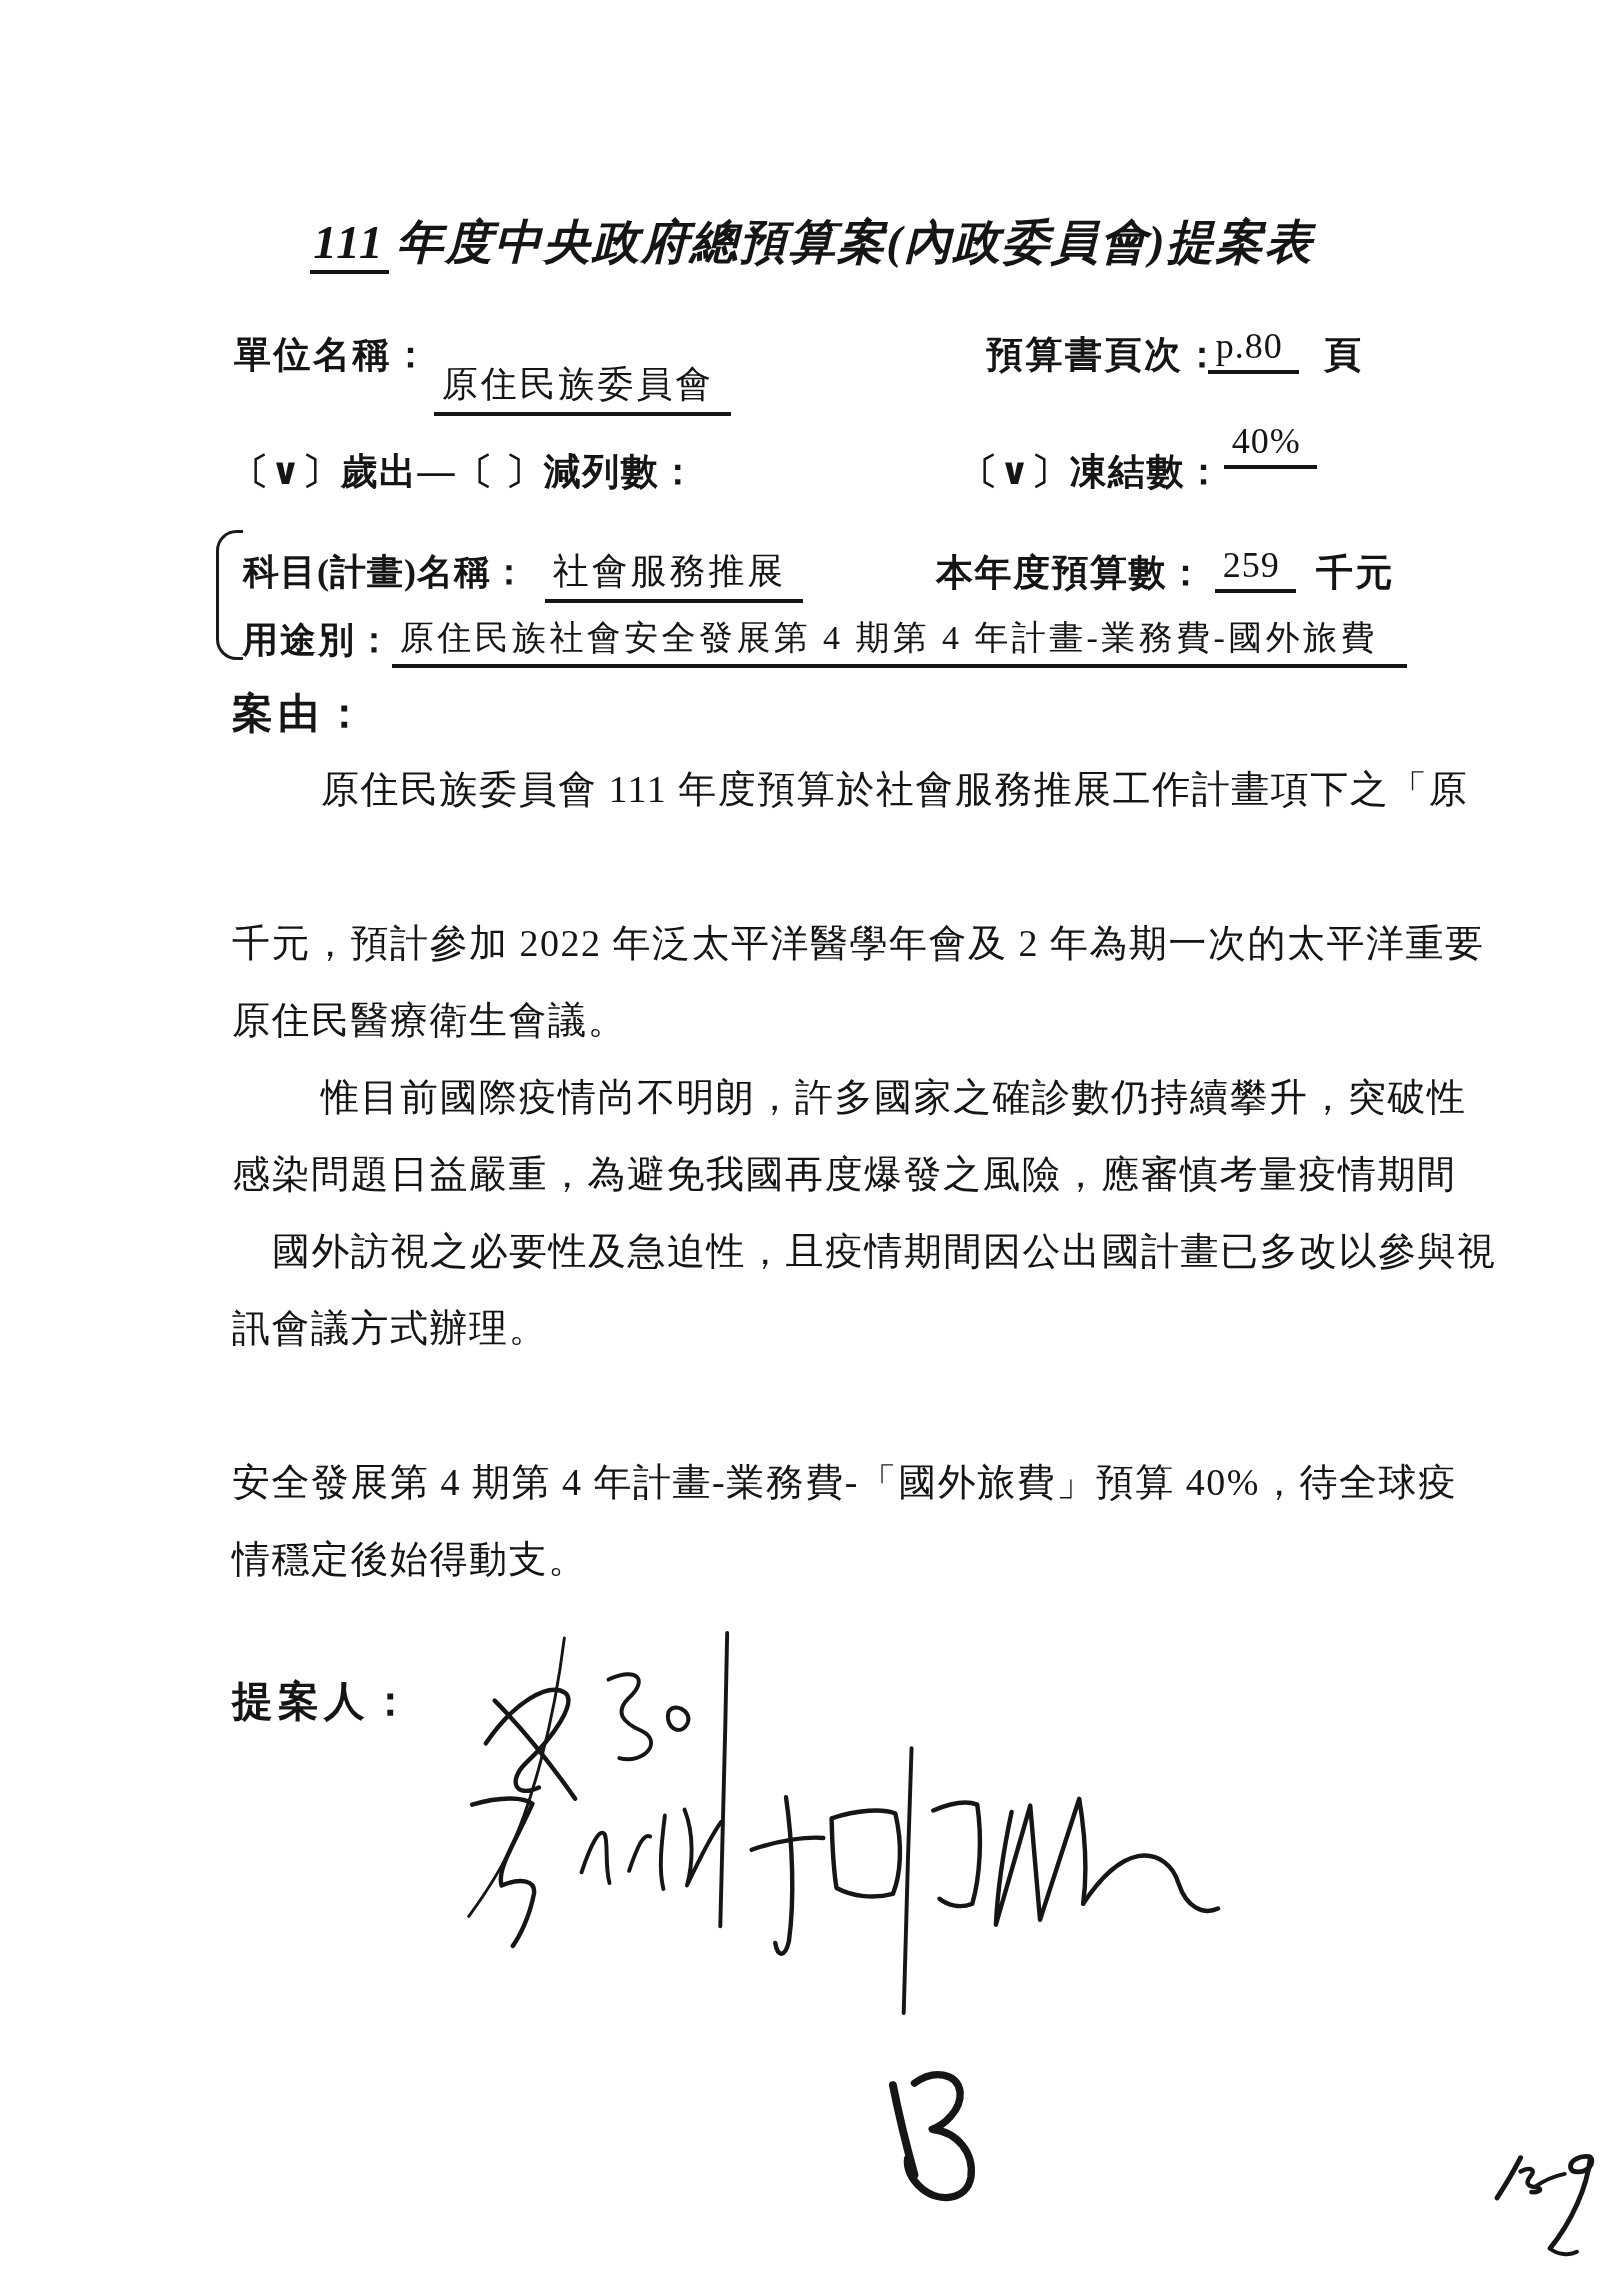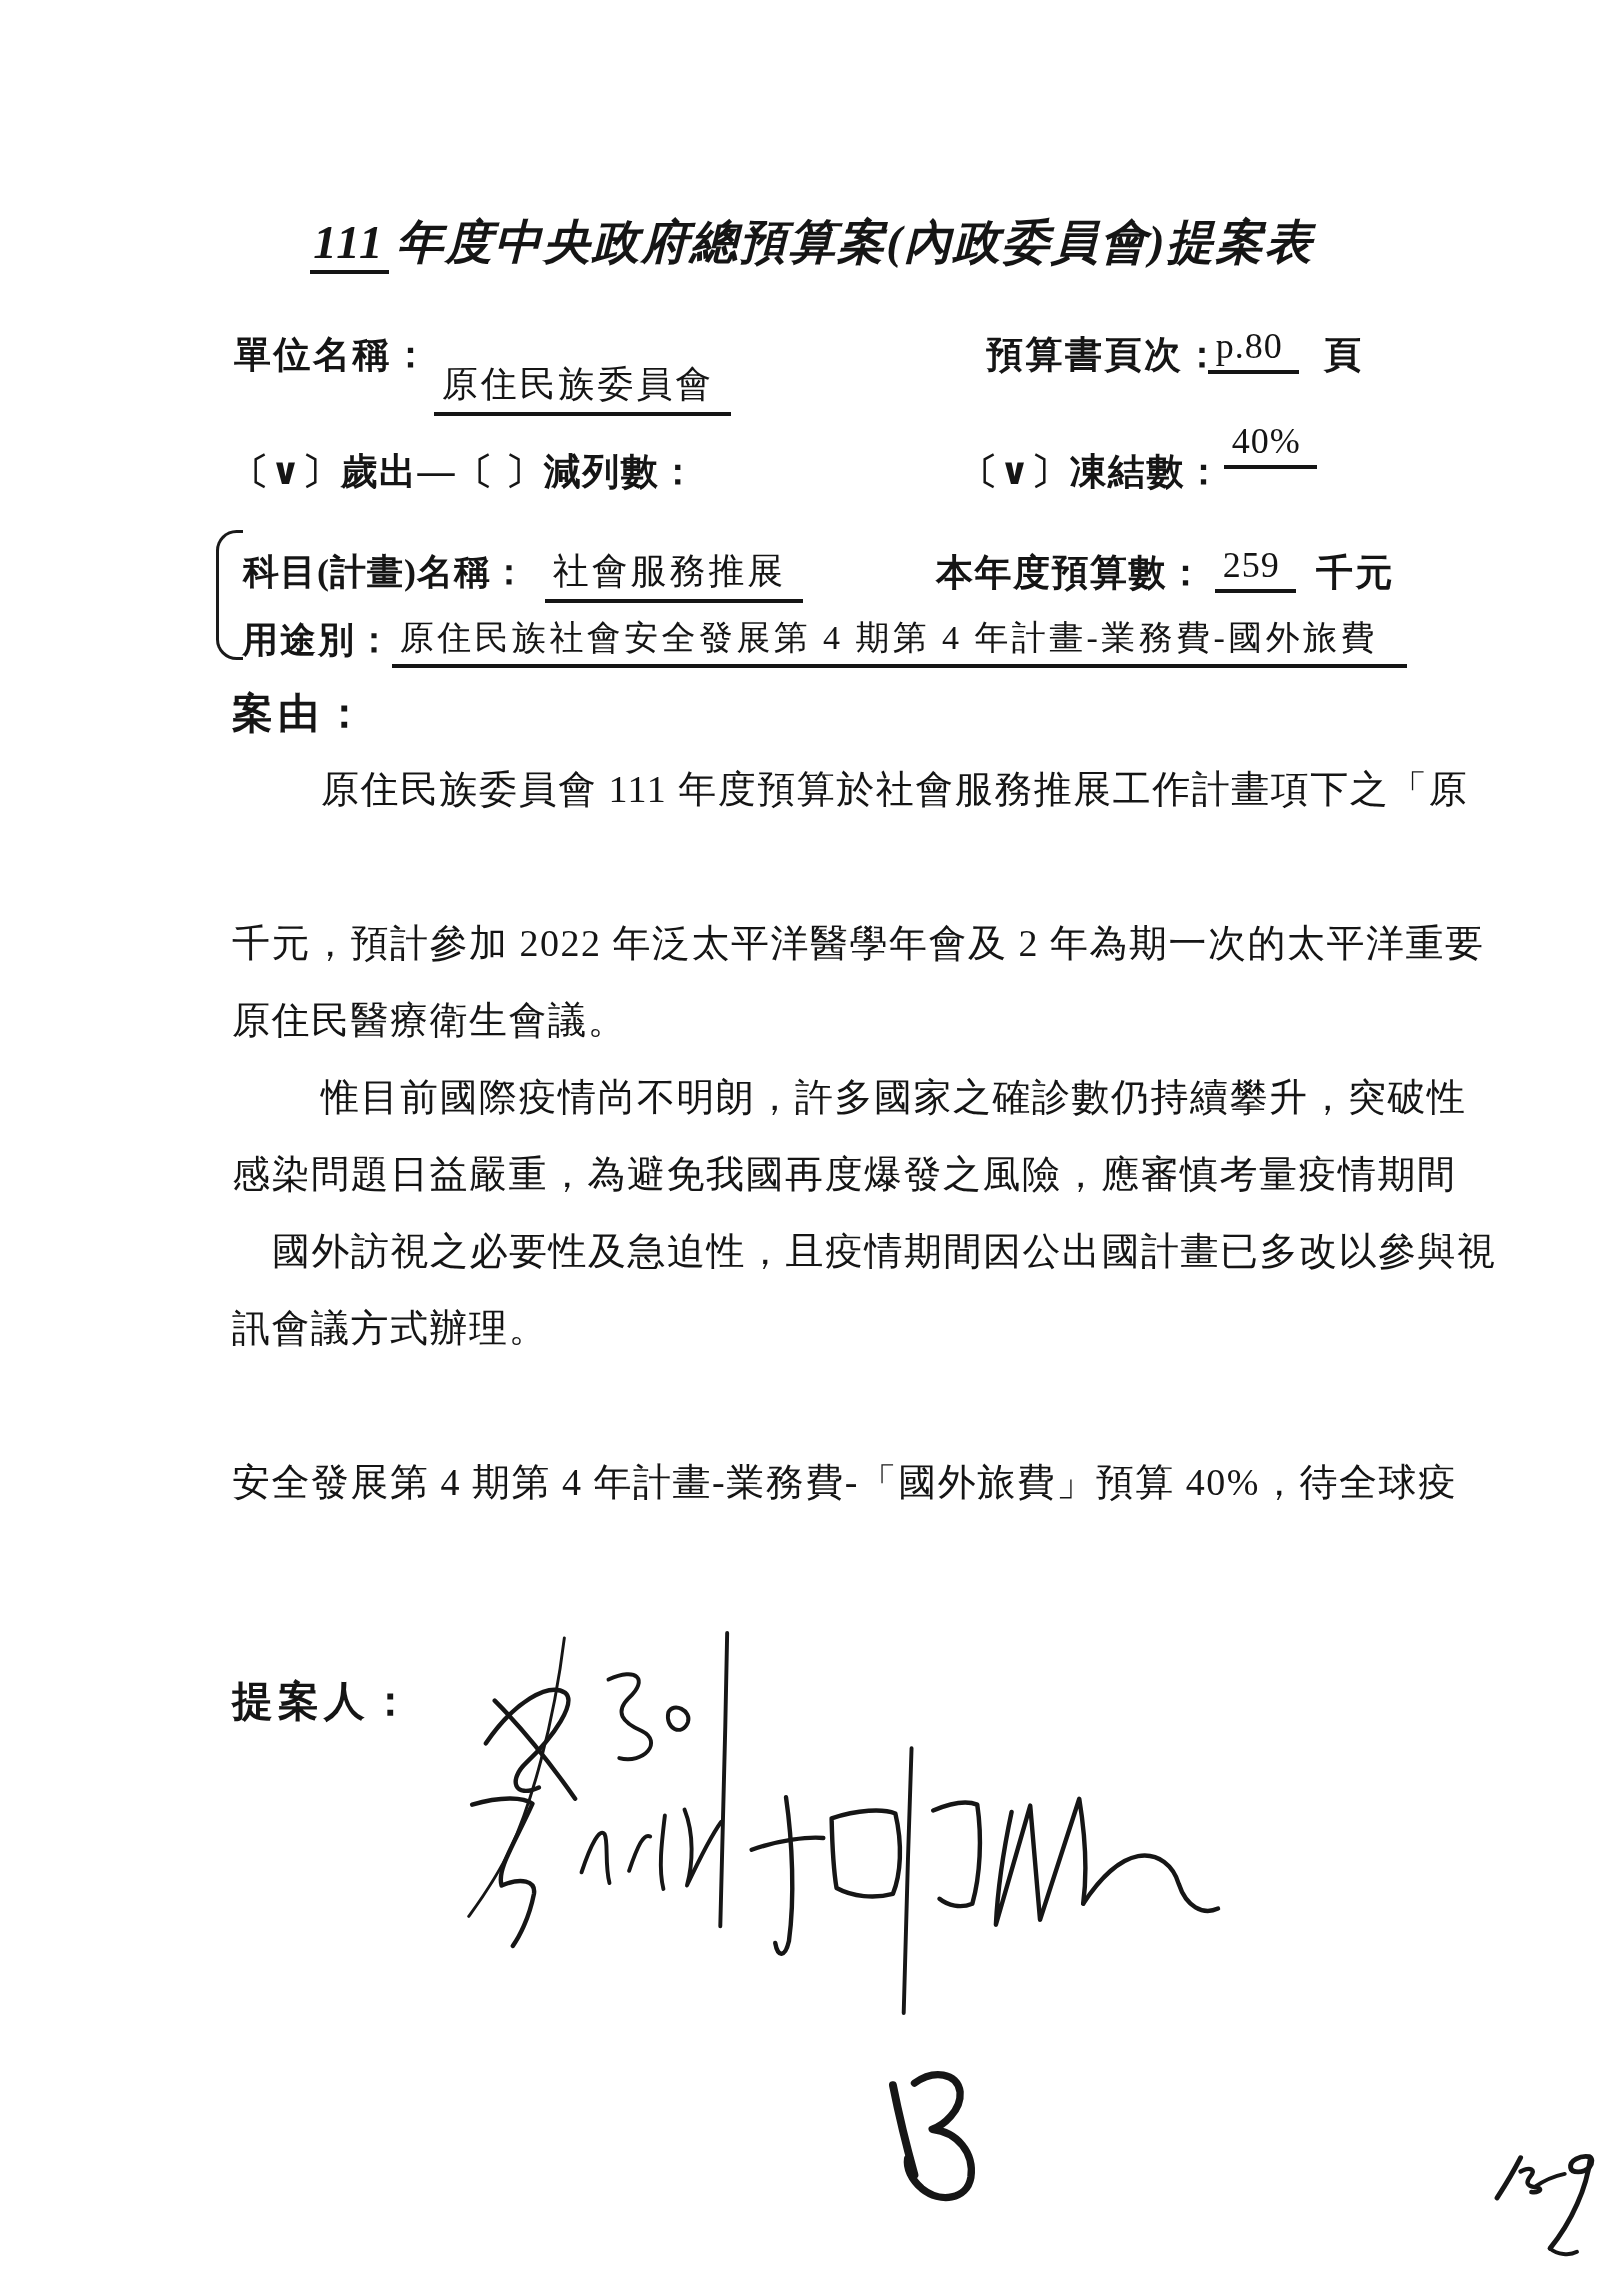--- a/index.html
+++ b/index.html
@@ -68,20 +68,21 @@
   <div class="abs lbl" style="left:232px;top:686px;font-size:41px;letter-spacing:4.9px;">案由：</div>
 
   <div class="abs body-line" style="left:321px;top:764px;">原住民族委員會 111 年度預算於社會服務推展工作計畫項下之「原</div>
   <div class="abs body-line" style="left:232px;top:918px;">千元，預計參加 2022 年泛太平洋醫學年會及 2 年為期一次的太平洋重要</div>
   <div class="abs body-line" style="left:232px;top:995px;">原住民醫療衛生會議。</div>
   <div class="abs body-line" style="left:321px;top:1072px;">惟目前國際疫情尚不明朗，許多國家之確診數仍持續攀升，突破性</div>
   <div class="abs body-line" style="left:232px;top:1149px;">感染問題日益嚴重，為避免我國再度爆發之風險，應審慎考量疫情期間</div>
   <div class="abs body-line" style="left:248px;top:1226px;margin-left:24px;">國外訪視之必要性及急迫性，且疫情期間因公出國計畫已多改以參與視</div>
   <div class="abs body-line" style="left:232px;top:1303px;">訊會議方式辦理。</div>
   <div class="abs body-line" style="left:232px;top:1457px;">安全發展第 4 期第 4 年計畫-業務費-「國外旅費」預算 40%，待全球疫</div>
+  <div class="abs body-line" style="left:232px;top:1534px;">情穩定後始得動支。</div>
 
   <div class="abs lbl" style="left:232px;top:1674px;font-size:41px;letter-spacing:4.9px;">提案人：</div>
 
   <svg class="abs hw" viewBox="0 0 3310 4680" xmlns="http://www.w3.org/2000/svg">
 
     <g>
       <path stroke-width="6" d="M1150 3340 C1128 3520,1082 3680,1040 3770 C1010 3833,975 3880,955 3908"></path>
       <path stroke-width="9" d="M990 3555 C1048 3470,1118 3430,1152 3452 C1175 3472,1130 3540,1072 3595 C1035 3630,1048 3668,1098 3645"></path>
       <path stroke-width="9" d="M1008 3468 C1070 3530,1135 3615,1172 3668"></path>
       <path stroke-width="8" d="M1240 3425 C1298 3398,1322 3425,1282 3462 C1252 3492,1268 3512,1308 3530 C1352 3552,1312 3598,1262 3585"></path>

